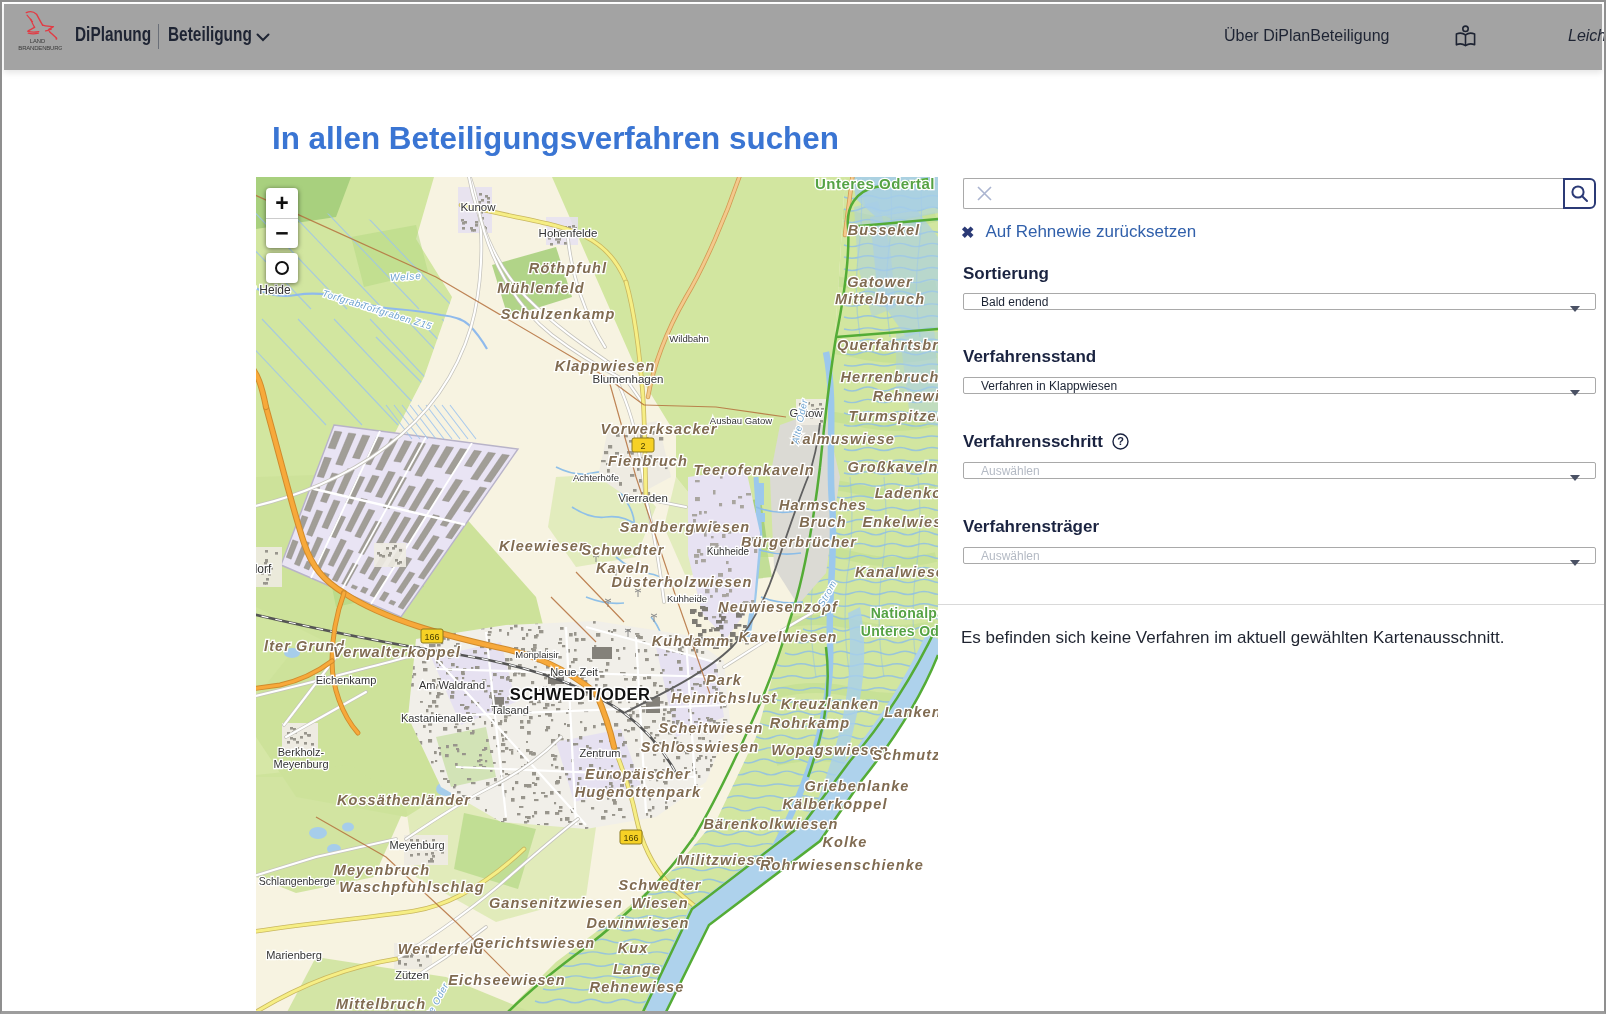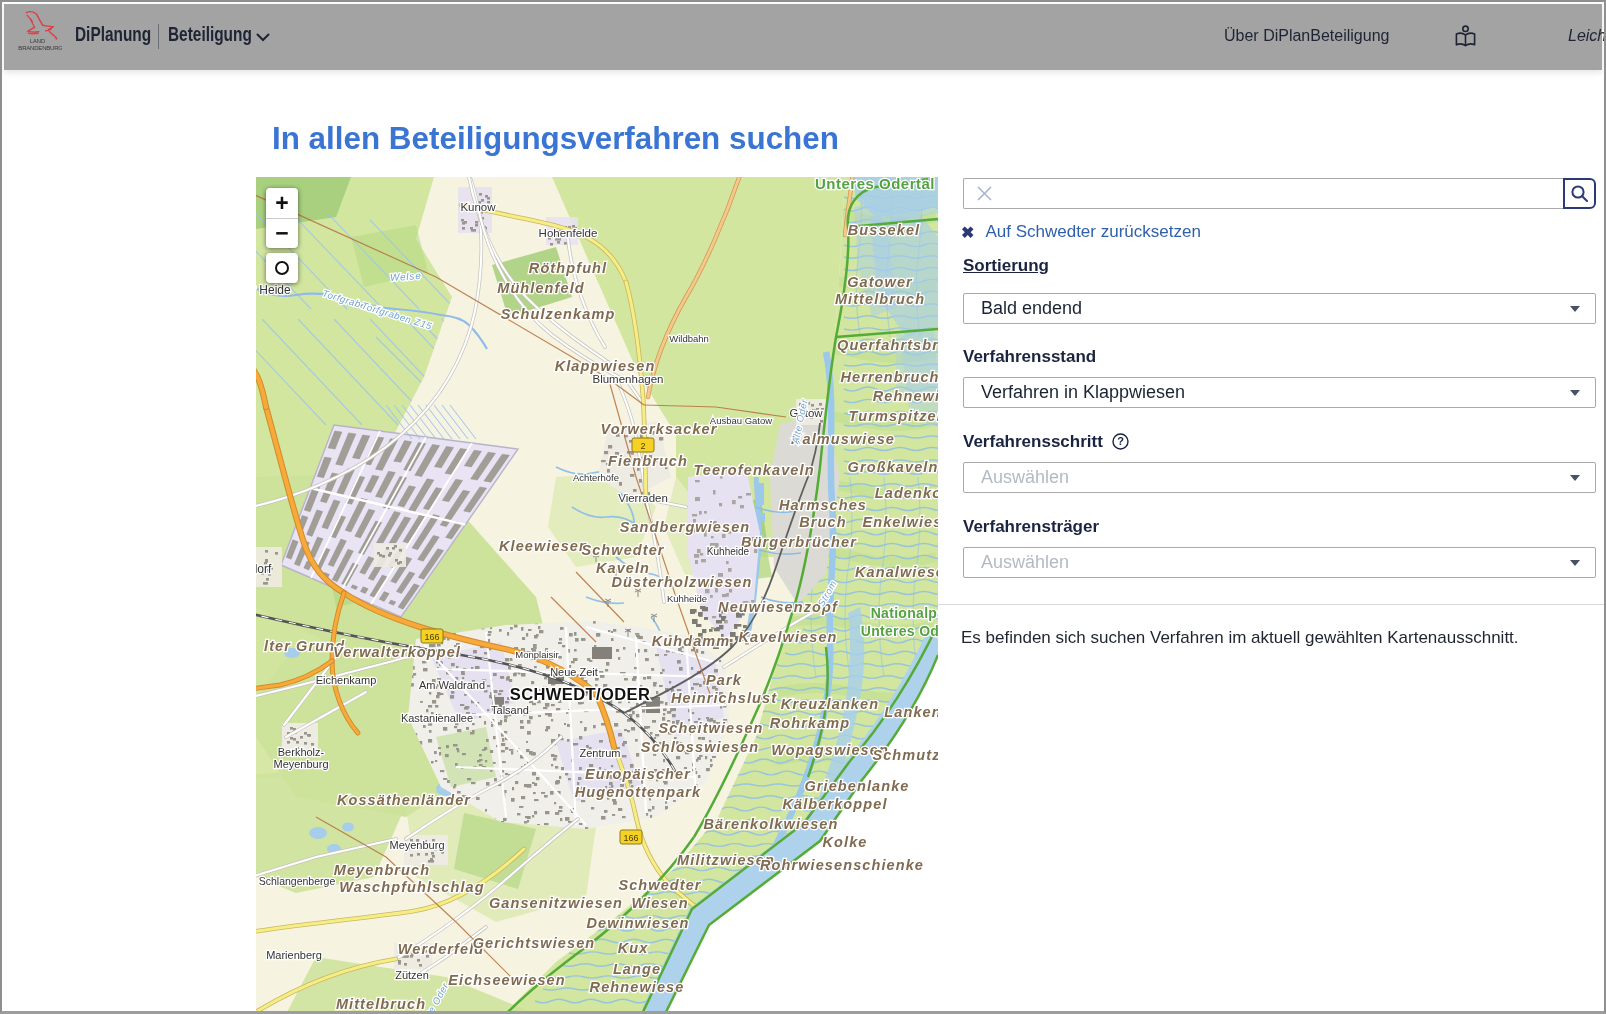--- a/index.html
+++ b/index.html
@@ -27,22 +27,22 @@
   .panel { position:absolute; left:961px; top:0; width:633px; z-index:2; }
   .panel .abs { position:absolute; left:0; right:0; }
   .srow { top:176px; height:31px; display:flex; }
   .sbox { flex:1; border:1px solid #a9a9a9; border-right:none; border-radius:2px 0 0 2px; display:flex; align-items:center; padding:0 10px 0 12px; }
   .sbox .ph { color:#a8afba; font-size:17px; flex:1; }
   .sbtn { width:33px; border:2px solid #2b3a76; border-radius:0 6px 6px 0; background:#fff;
           display:flex; align-items:center; justify-content:center; }
   .reset { top:220px; display:flex; align-items:center; font-size:17px; color:#3160ab; }
   .reset .x { color:#2b3a76; font-weight:700; font-size:16px; margin-right:11px; margin-left:-2px;}
   .flabel { font-size:17px; font-weight:700; color:#1a2340; }
-  .select { height:31px; border:1px solid #a9a9a9; border-radius:2px; display:flex; align-items:center;
-            padding:0 14px 0 17px; font-size:18px; color:#1b2333; }
+  .select { height:17px; border:1px solid #a9a9a9; border-radius:2px; display:flex; align-items:center;
+            padding:0 14px 0 17px; font-size:12px; color:#1b2333; }
   .select .caret { position:absolute; right:15px; top:12px; width:0; height:0;
                    border-left:5.5px solid transparent; border-right:5.5px solid transparent; border-top:6.5px solid #4a5164; }
   .select.dis { color:#b4bac4; }
   .divider { position:absolute; left:936px; top:602px; width:668px; height:1px; background:#d9d9d9; z-index:1;}
   .noresult { position:absolute; left:959px; top:626px; font-size:17px; color:#1f2430; z-index:2;}
 </style>
 </head>
 <body>
   <div class="header">
     <svg class="logo habs" viewBox="0 0 44 42">
@@ -1632,23 +1632,23 @@
       </div>
       <div class="sbtn">
         <svg width="19" height="19" viewBox="0 0 19 19">
           <circle cx="8" cy="8" r="5.6" fill="none" stroke="#2b3a76" stroke-width="2"></circle>
           <path d="M12.2,12.2 L17,17" stroke="#2b3a76" stroke-width="2" stroke-linecap="round"></path>
         </svg>
       </div>
     </div>
     <div class="abs reset">
       <span class="x">✖</span>
-      <span>Auf Schwedter zurücksetzen</span>
+      <span>Auf Rehnewie zurücksetzen</span>
     </div>
-    <div class="abs flabel" style="top:254px;text-decoration:underline;">Sortierung</div>
+    <div class="abs flabel" style="top:262px;">Sortierung</div>
     <div class="abs select" style="top:291px;">
       <span>Bald endend</span>
       <span class="caret"></span>
     </div>
     <div class="abs flabel" style="top:345px;">Verfahrensstand</div>
     <div class="abs select" style="top:375px;">
       <span>Verfahren in Klappwiesen</span>
       <span class="caret"></span>
     </div>
     <div class="abs flabel" style="top:430px;">Verfahrensschritt
@@ -1661,13 +1661,13 @@
       <span>Auswählen</span>
       <span class="caret"></span>
     </div>
     <div class="abs flabel" style="top:515px;">Verfahrensträger</div>
     <div class="abs select dis" style="top:545px;">
       <span>Auswählen</span>
       <span class="caret"></span>
     </div>
   </div>
   <div class="divider"></div>
-  <div class="noresult">Es befinden sich suchen Verfahren im aktuell gewählten Kartenausschnitt.</div>
+  <div class="noresult">Es befinden sich keine Verfahren im aktuell gewählten Kartenausschnitt.</div>
 
 </body></html>

